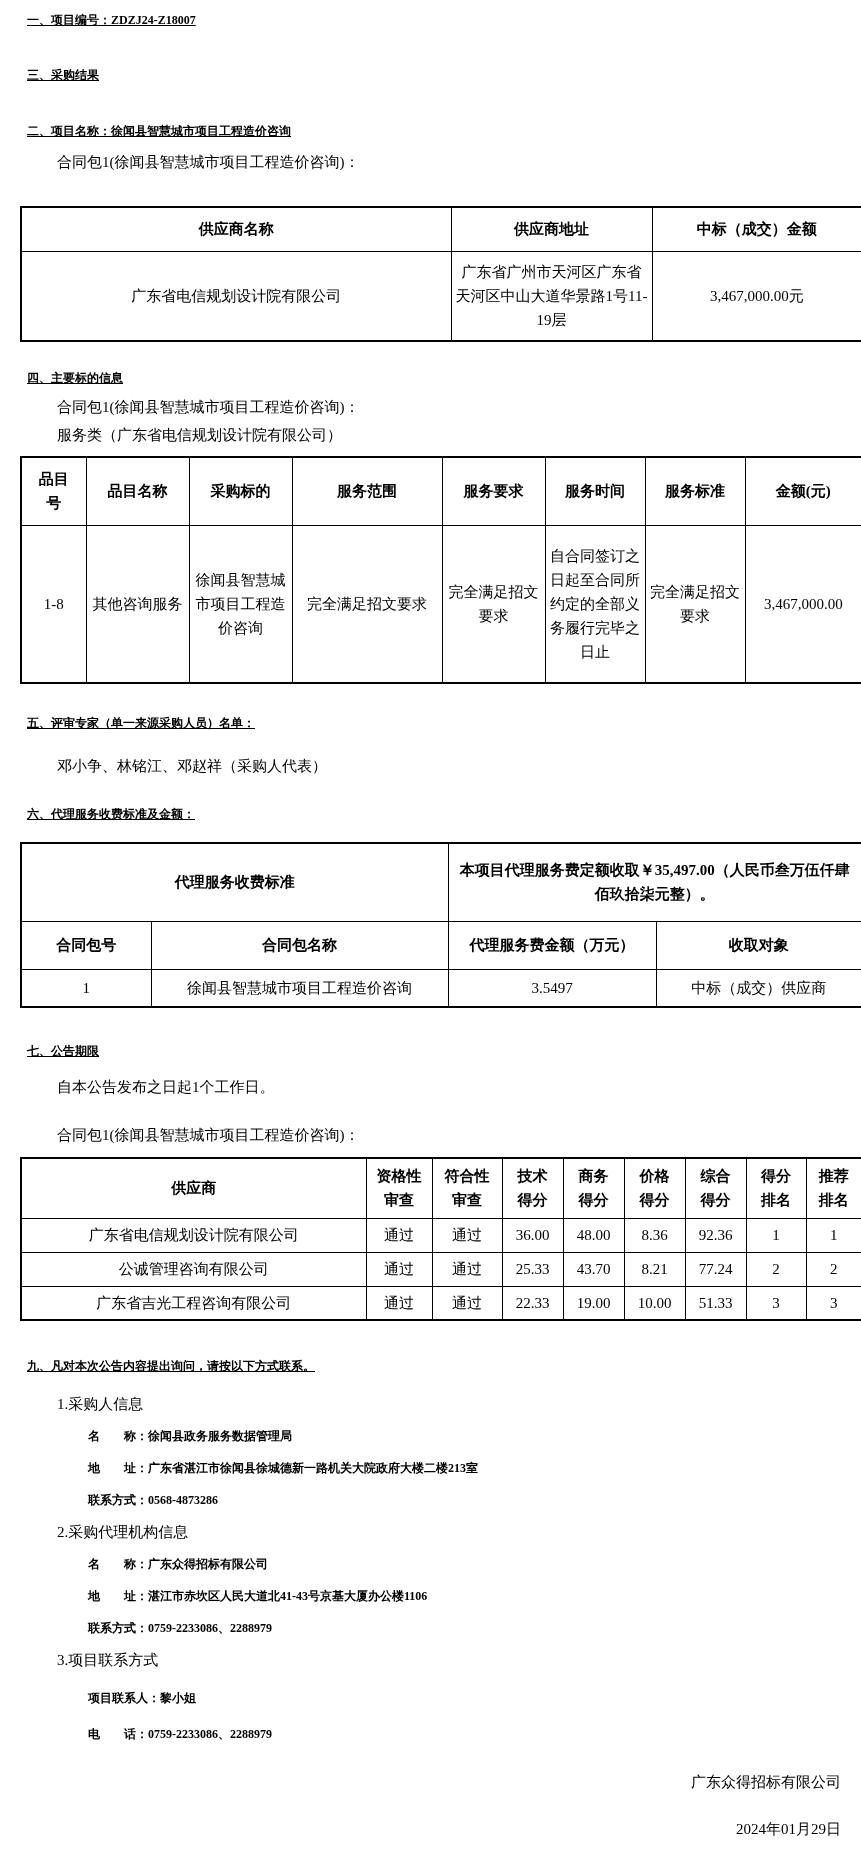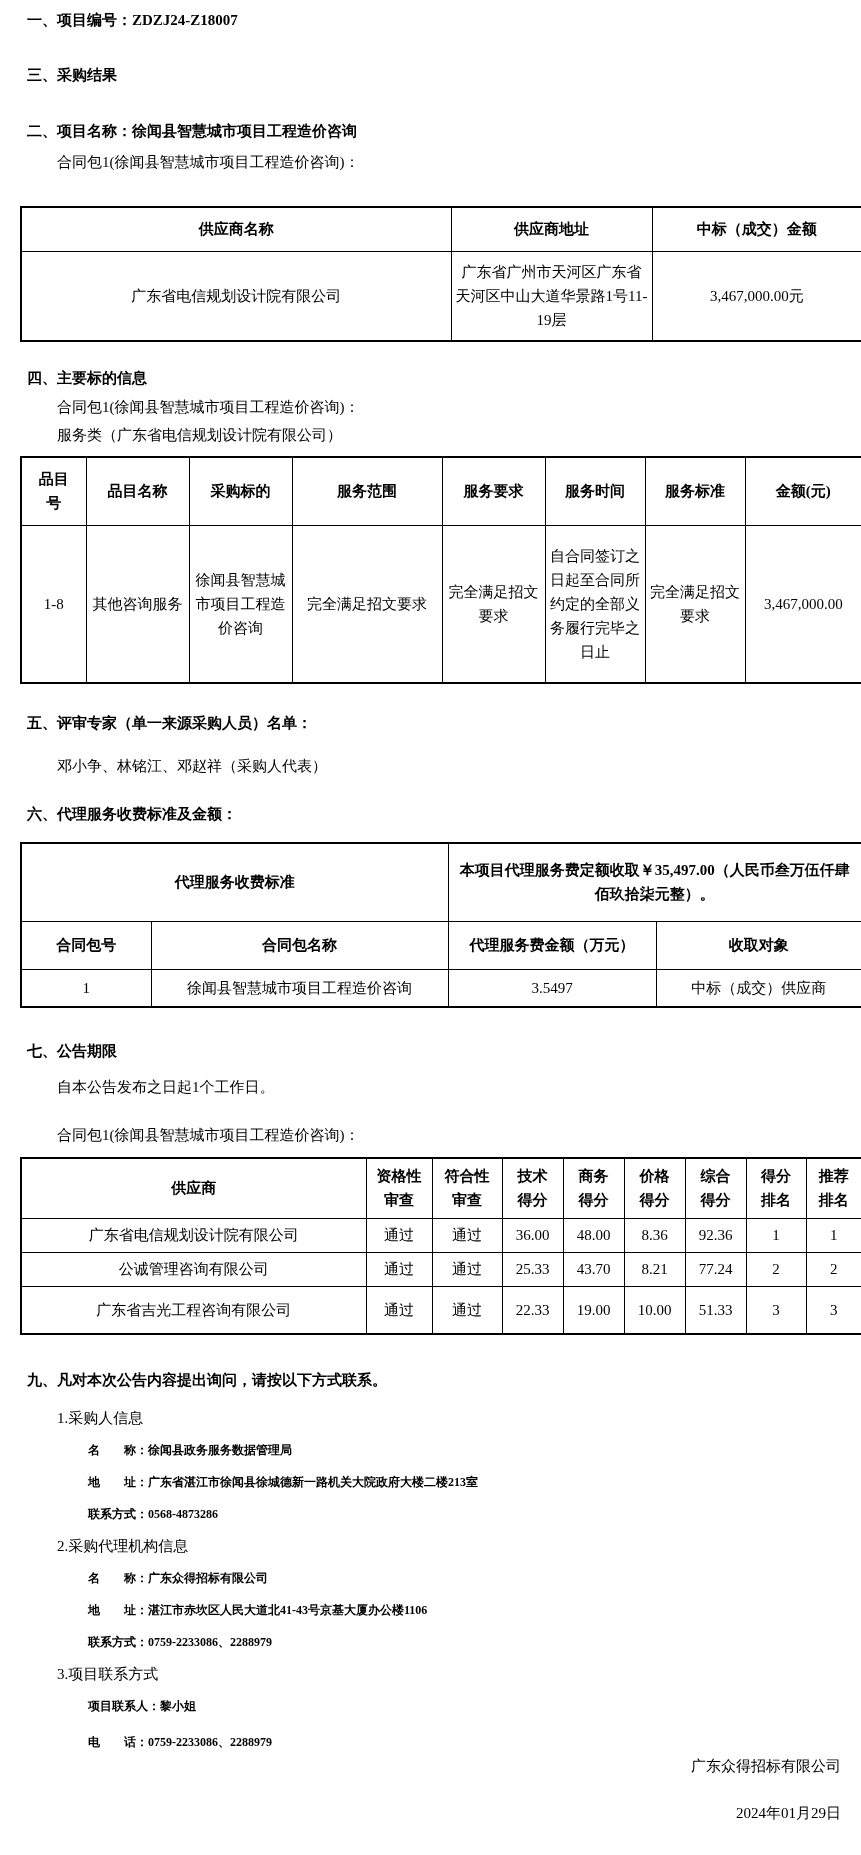--- a/index.html
+++ b/index.html
@@ -1,21 +1,21 @@
 <!DOCTYPE html>
 <html><head>
 <meta charset="utf-8">
 <style>
   html,body{margin:0;padding:0;background:#ffffff;}
   .page{
     width:861px;min-height:1855px;box-sizing:border-box;background:#ffffff;color:#000000;
     font-family:"Liberation Serif","DejaVu Serif",serif;
     padding:10px 10px 18px 10px;overflow:hidden;
   }
-  .hd{font-weight:bold;font-size:15px;line-height:20px;margin-left:17px;}
+  .hd{font-weight:bold;font-size:12px;line-height:20px;margin-left:17px;text-decoration:underline;}
   .ind{font-size:15px;line-height:20px;margin-left:47px;}
   .ind2{font-size:12px;line-height:20px;margin-left:78px;font-weight:bold;}
   table.tbl{
     border-collapse:collapse;table-layout:fixed;width:841px;margin-left:10px;
     font-size:15px;color:#000000;border:2px solid #000000;
   }
   table.tbl th,table.tbl td{
     border:1px solid #000000;text-align:center;vertical-align:middle;
     padding:2px 4px;line-height:24px;box-sizing:border-box;word-break:break-all;
   }
@@ -184,21 +184,21 @@
         <td>公诚管理咨询有限公司</td>
         <td>通过</td>
         <td>通过</td>
         <td>25.33</td>
         <td>43.70</td>
         <td>8.21</td>
         <td>77.24</td>
         <td>2</td>
         <td>2</td>
       </tr>
-      <tr style="height:48px">
+      <tr style="height:34px">
         <td>广东省吉光工程咨询有限公司</td>
         <td>通过</td>
         <td>通过</td>
         <td>22.33</td>
         <td>19.00</td>
         <td>10.00</td>
         <td>51.33</td>
         <td>3</td>
         <td>3</td>
       </tr>
@@ -211,19 +211,19 @@
   <div class="ind2" style="margin-top:12px">名　　称：徐闻县政务服务数据管理局</div>
   <div class="ind2" style="margin-top:12px">地　　址：广东省湛江市徐闻县徐城德新一路机关大院政府大楼二楼213室</div>
   <div class="ind2" style="margin-top:12px">联系方式：0568-4873286</div>
 
   <div class="ind" style="margin-top:12px">2.采购代理机构信息</div>
   <div class="ind2" style="margin-top:12px">名　　称：广东众得招标有限公司</div>
   <div class="ind2" style="margin-top:12px">地　　址：湛江市赤坎区人民大道北41-43号京基大厦办公楼1106</div>
   <div class="ind2" style="margin-top:12px">联系方式：0759-2233086、2288979</div>
 
   <div class="ind" style="margin-top:12px">3.项目联系方式</div>
-  <div class="ind2" style="margin-top:12px">项目联系人：黎小姐</div>
+  <div class="ind2" style="margin-top:18px">项目联系人：黎小姐</div>
   <div class="ind2" style="margin-top:16px">电　　话：0759-2233086、2288979</div>
 
-  <div class="footer-line" style="margin-top:4px">广东众得招标有限公司</div>
+  <div class="footer-line" style="margin-top:28px">广东众得招标有限公司</div>
   <div class="footer-line" style="margin-top:27px">2024年01月29日</div>
 
 </div>
 
 </body></html>

